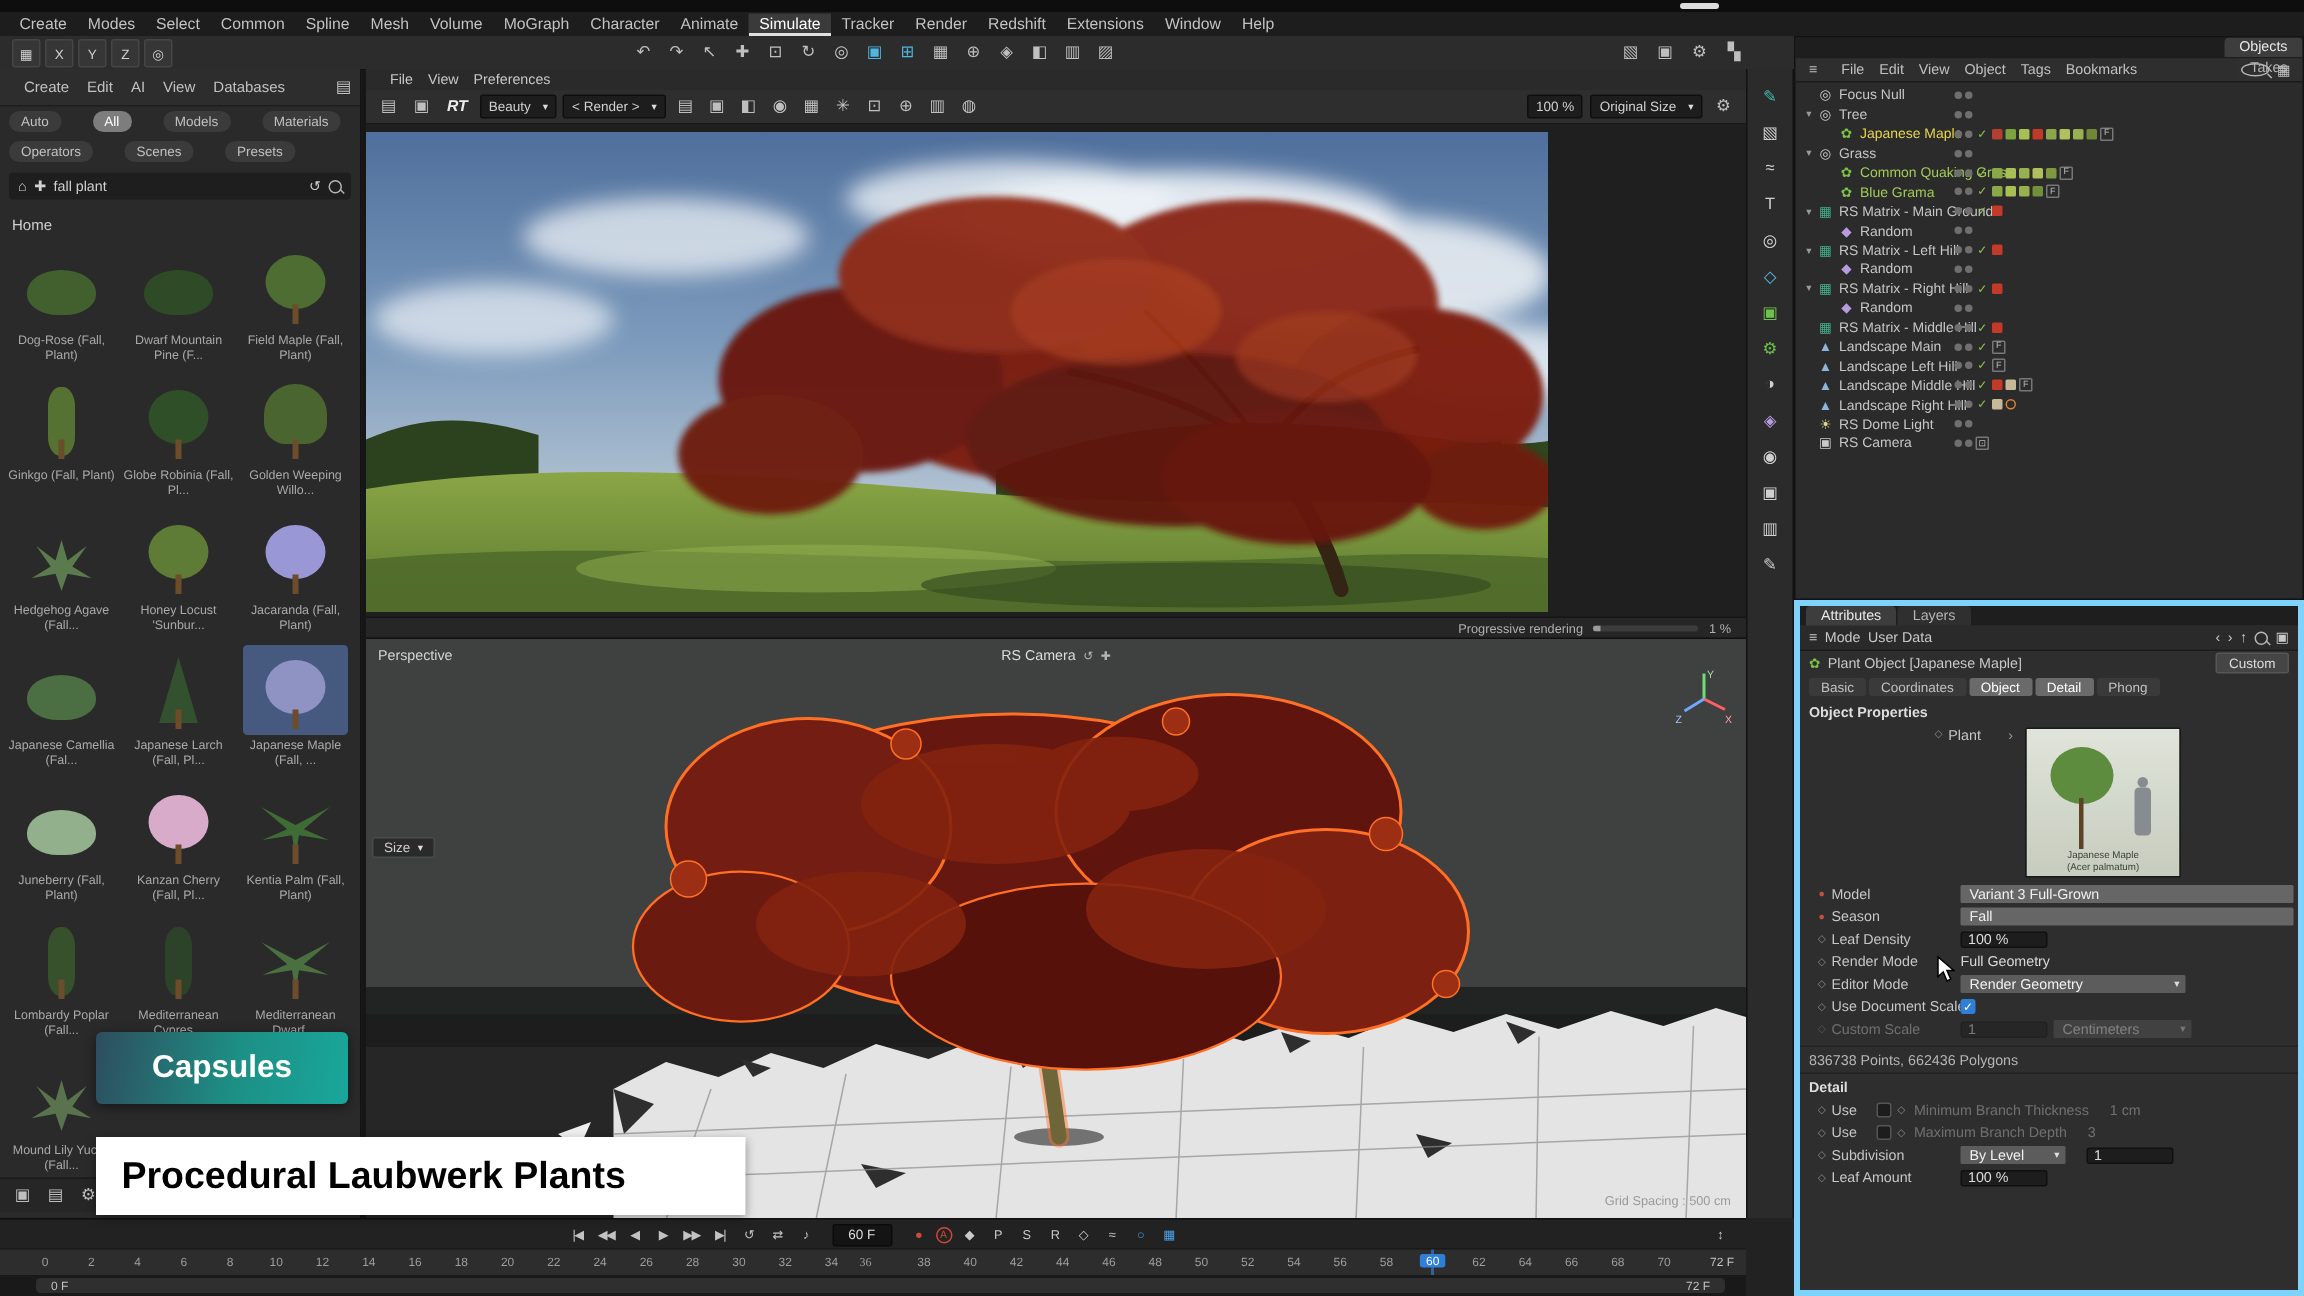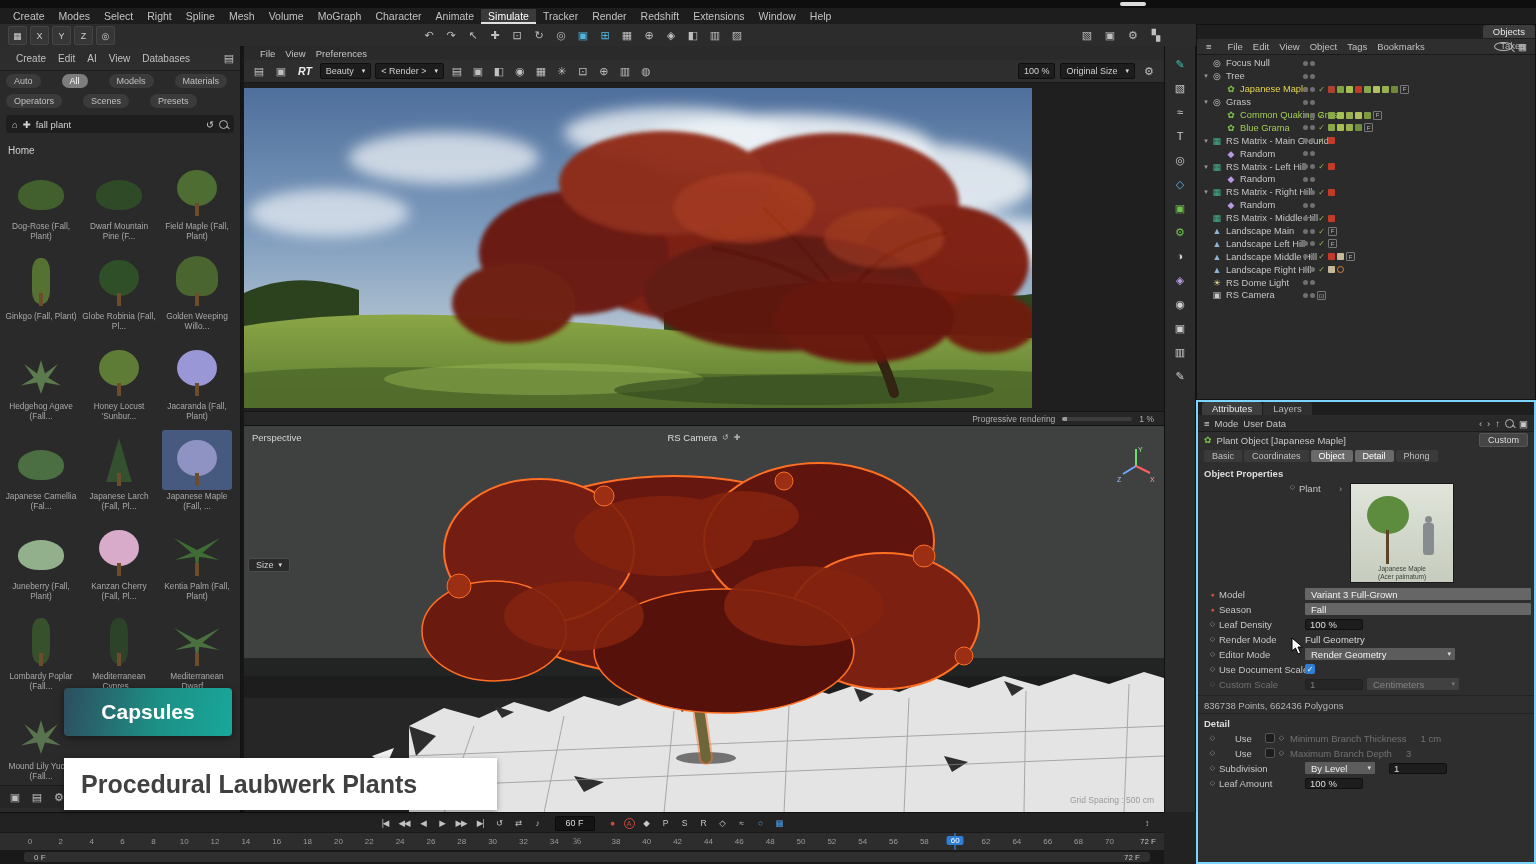--- a/index.html
+++ b/index.html
@@ -81,34 +81,34 @@
   .obj-badges{position:absolute;left:106px;display:flex;align-items:center;gap:2px;}
   .b-dot{width:5px;height:5px;border-radius:50%;background:#6f6f6f;}
   .b-check{color:#8cc24a;font-size:8px;width:9px;text-align:center;}
   .b-cube{width:7px;height:7px;background:#c23a28;border-radius:1px;}
   .b-sw{width:7px;height:7px;border-radius:1px;}
   .b-f{width:9px;height:9px;border:1px solid #777;font-size:6px;color:#bbb;display:flex;align-items:center;justify-content:center;border-radius:1px;box-sizing:border-box;}
   .b-ring{width:7px;height:7px;border:1.5px solid #e08030;border-radius:50%;box-sizing:border-box;}
   .mag{width:7px;height:7px;border:1.2px solid #b5b5b5;border-radius:50%;position:relative;display:inline-block;}
   .mag::after{content:"";position:absolute;width:4px;height:1.2px;background:#b5b5b5;transform:rotate(45deg);right:-3px;bottom:-1px;}
   
-  .attributes-panel{position:absolute;left:1196px;top:400px;width:340px;height:464px;background:#2e2e2e;border:2px solid #7dd3fc;box-sizing:border-box;font-size:9.5px;overflow:hidden;}
+  .attributes-panel{position:absolute;left:1196px;top:400px;width:340px;height:464px;background:#2e2e2e;border:4px solid #7dd3fc;box-sizing:border-box;font-size:9.5px;overflow:hidden;}
   .at-tabs{height:13px;background:#1e1e1e;display:flex;align-items:flex-end;padding-left:4px;gap:1px;}
   .at-mode{height:16px;display:flex;align-items:center;gap:5px;padding:0 6px;background:#2a2a2a;border-bottom:1px solid #1c1c1c;}
   .at-mode .spacer{flex:1;}
   .at-title{height:16px;display:flex;align-items:center;gap:5px;padding:0 6px;}
   .custom-btn{margin-left:auto;background:#454545;border:1px solid #565656;border-radius:2px;padding:0 8px;font-size:9px;height:12px;display:flex;align-items:center;color:#ddd;}
   .at-chiprow{display:flex;gap:2px;padding:2px 6px;}
   .at-chip{padding:1px 8px;background:#3a3a3a;border-radius:2px;font-size:9px;color:#c0c0c0;}
   .at-chip.active{background:#6a6a6a;color:#fff;}
   .at-section{font-weight:bold;color:#ddd;padding:4px 6px 2px;font-size:9.5px;}
   .attr-row{display:flex;align-items:center;height:14px;padding-left:8px;margin-bottom:1px;}
   .attr-dot{width:13px;text-align:center;}
   .attr-label{width:86px;color:#c6c6c6;white-space:nowrap;overflow:hidden;}
-  .attr-label.short{width:30px;margin-left:16px;}
+  .attr-label.short{width:30px;}
   .val-wide{flex:1;margin-right:3px;background:#666;color:#f0f0f0;height:12px;display:flex;align-items:center;padding-left:6px;border-radius:1px;}
   .val-field{width:58px;background:#1d1d1d;border:1px solid #101010;height:11px;display:flex;align-items:center;padding-left:4px;color:#ddd;border-radius:2px;box-sizing:border-box;}
   .val-drop{width:150px;background:#5c5c5c;height:12px;display:flex;align-items:center;padding:0 4px 0 6px;color:#f0f0f0;border-radius:1px;justify-content:space-between;box-sizing:border-box;}
   .val-text{color:#d8d8d8;}
   .drop-arrow{font-size:7px;color:#ddd;}
   .checkbox{width:10px;height:10px;border-radius:2px;background:#2f7fd6;color:#fff;font-size:8px;display:flex;align-items:center;justify-content:center;}
   .checkbox.empty{background:#1d1d1d;border:1px solid #555;box-sizing:border-box;}
   .disabled{opacity:.42;}
   .sub-label{margin-left:2px;white-space:nowrap;}
   .sub-value{margin-left:14px;}
@@ -131,37 +131,37 @@
   .tl-label.current{background:#2f7fd6;color:#fff;padding:0 4px;border-radius:2px;top:3px;}
   .tl-line{position:absolute;top:0;width:2px;height:18px;background:#2f7fd6;opacity:.65;}
   .tl-end{position:absolute;right:8px;top:4px;font-size:8px;color:#c4c4c4;}
   .range{position:absolute;left:0;top:850px;width:1164px;height:14px;background:#191919;}
   .range-track{position:absolute;left:24px;right:14px;top:2px;height:10px;background:#2f2f2f;border-radius:3px;display:flex;align-items:center;justify-content:space-between;padding:0 10px;font-size:8px;color:#c2c2c2;}
   .bottom-right-fill{position:absolute;left:1164px;top:812px;width:32px;height:52px;background:#222;}
   
   .capsules{position:absolute;left:64px;top:688px;width:168px;height:48px;border-radius:4px;
     background:linear-gradient(100deg,#2e4d5e 0%,#1d8f85 55%,#19a79b 100%);
     display:flex;align-items:center;justify-content:center;color:#fff;font-weight:bold;font-size:21px;z-index:60;box-shadow:0 2px 8px rgba(0,0,0,.45);}
-  .title-box{position:absolute;left:64px;top:758px;width:433px;height:52px;background:#ffffff;display:flex;align-items:center;padding-left:17px;font-weight:bold;font-size:25px;color:#404040;z-index:60;box-sizing:border-box;box-shadow:0 2px 6px rgba(0,0,0,.35);}
+  .title-box{position:absolute;left:64px;top:758px;width:433px;height:52px;background:#ffffff;display:flex;align-items:center;padding-left:17px;font-weight:bold;font-size:25px;color:#000000;z-index:60;box-sizing:border-box;box-shadow:0 2px 6px rgba(0,0,0,.35);}
   .cursor{position:absolute;left:1290px;top:637px;z-index:70;}
 </style>
 </head>
 <body>
 
 <div id="root">
 
   <div class="titlebar">
     <div class="win-pill"></div>
   </div>
 
   <div class="menubar">
       <div class="menu-item">Create</div>
       <div class="menu-item">Modes</div>
       <div class="menu-item">Select</div>
-      <div class="menu-item">Right</div>
+      <div class="menu-item">Common</div>
       <div class="menu-item">Spline</div>
       <div class="menu-item">Mesh</div>
       <div class="menu-item">Volume</div>
       <div class="menu-item">MoGraph</div>
       <div class="menu-item">Character</div>
       <div class="menu-item">Animate</div>
       <div class="menu-item active">Simulate</div>
       <div class="menu-item">Tracker</div>
       <div class="menu-item">Render</div>
       <div class="menu-item">Redshift</div>

